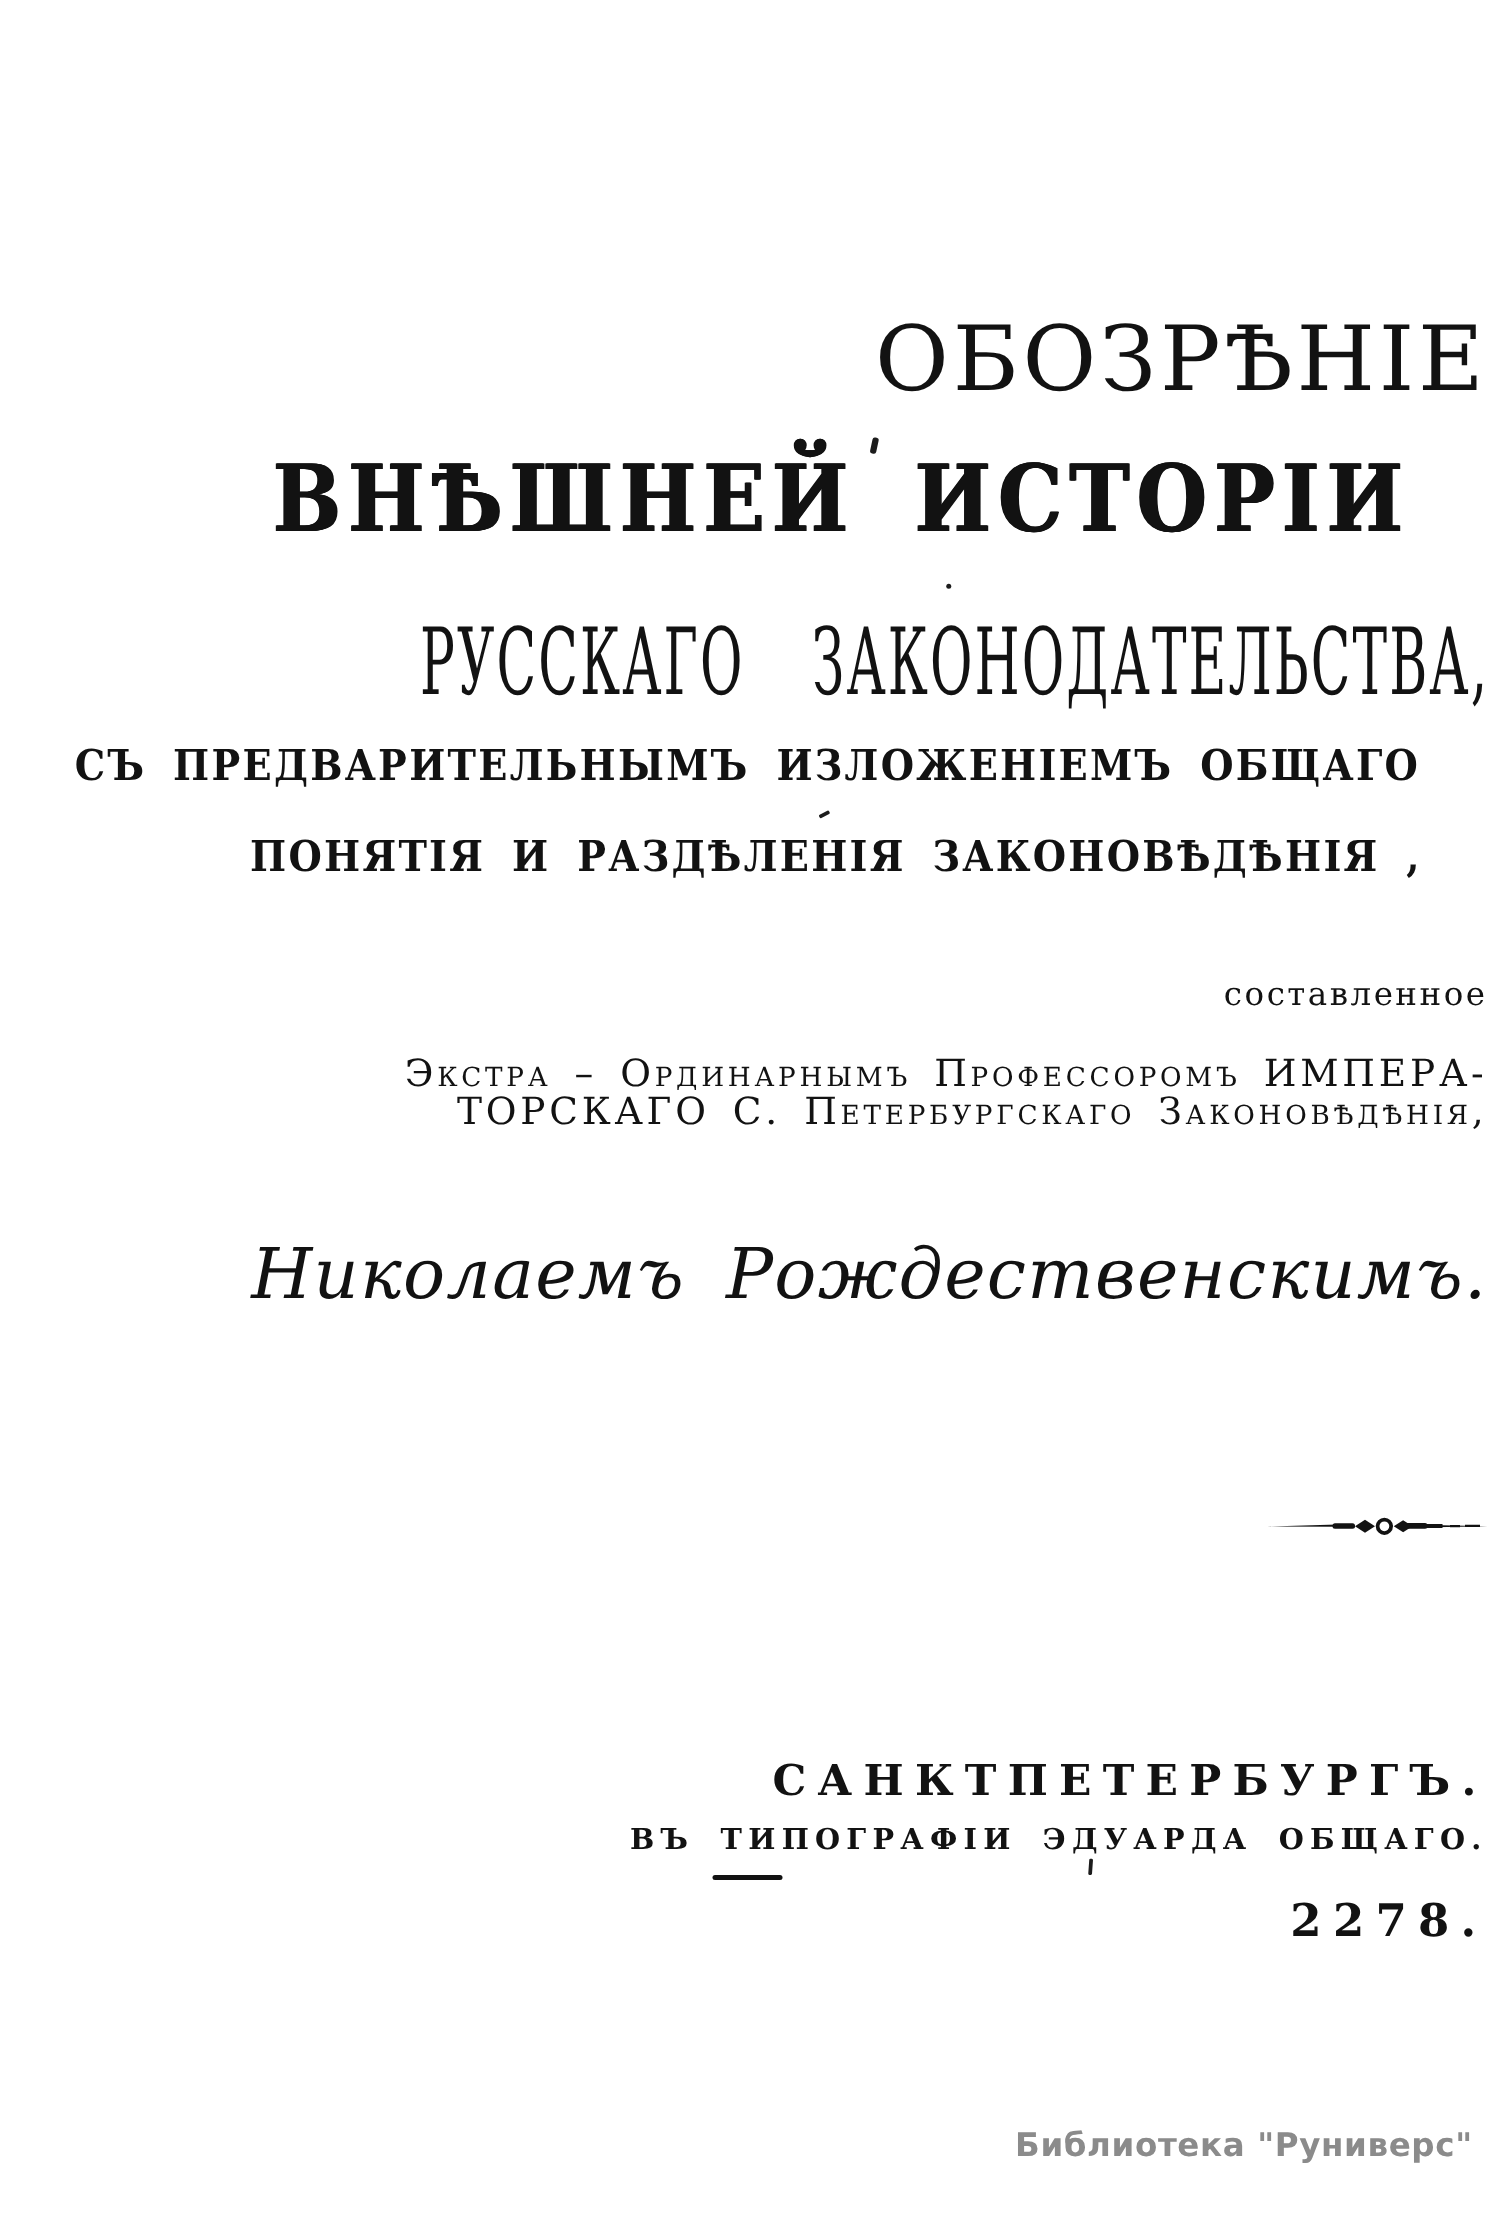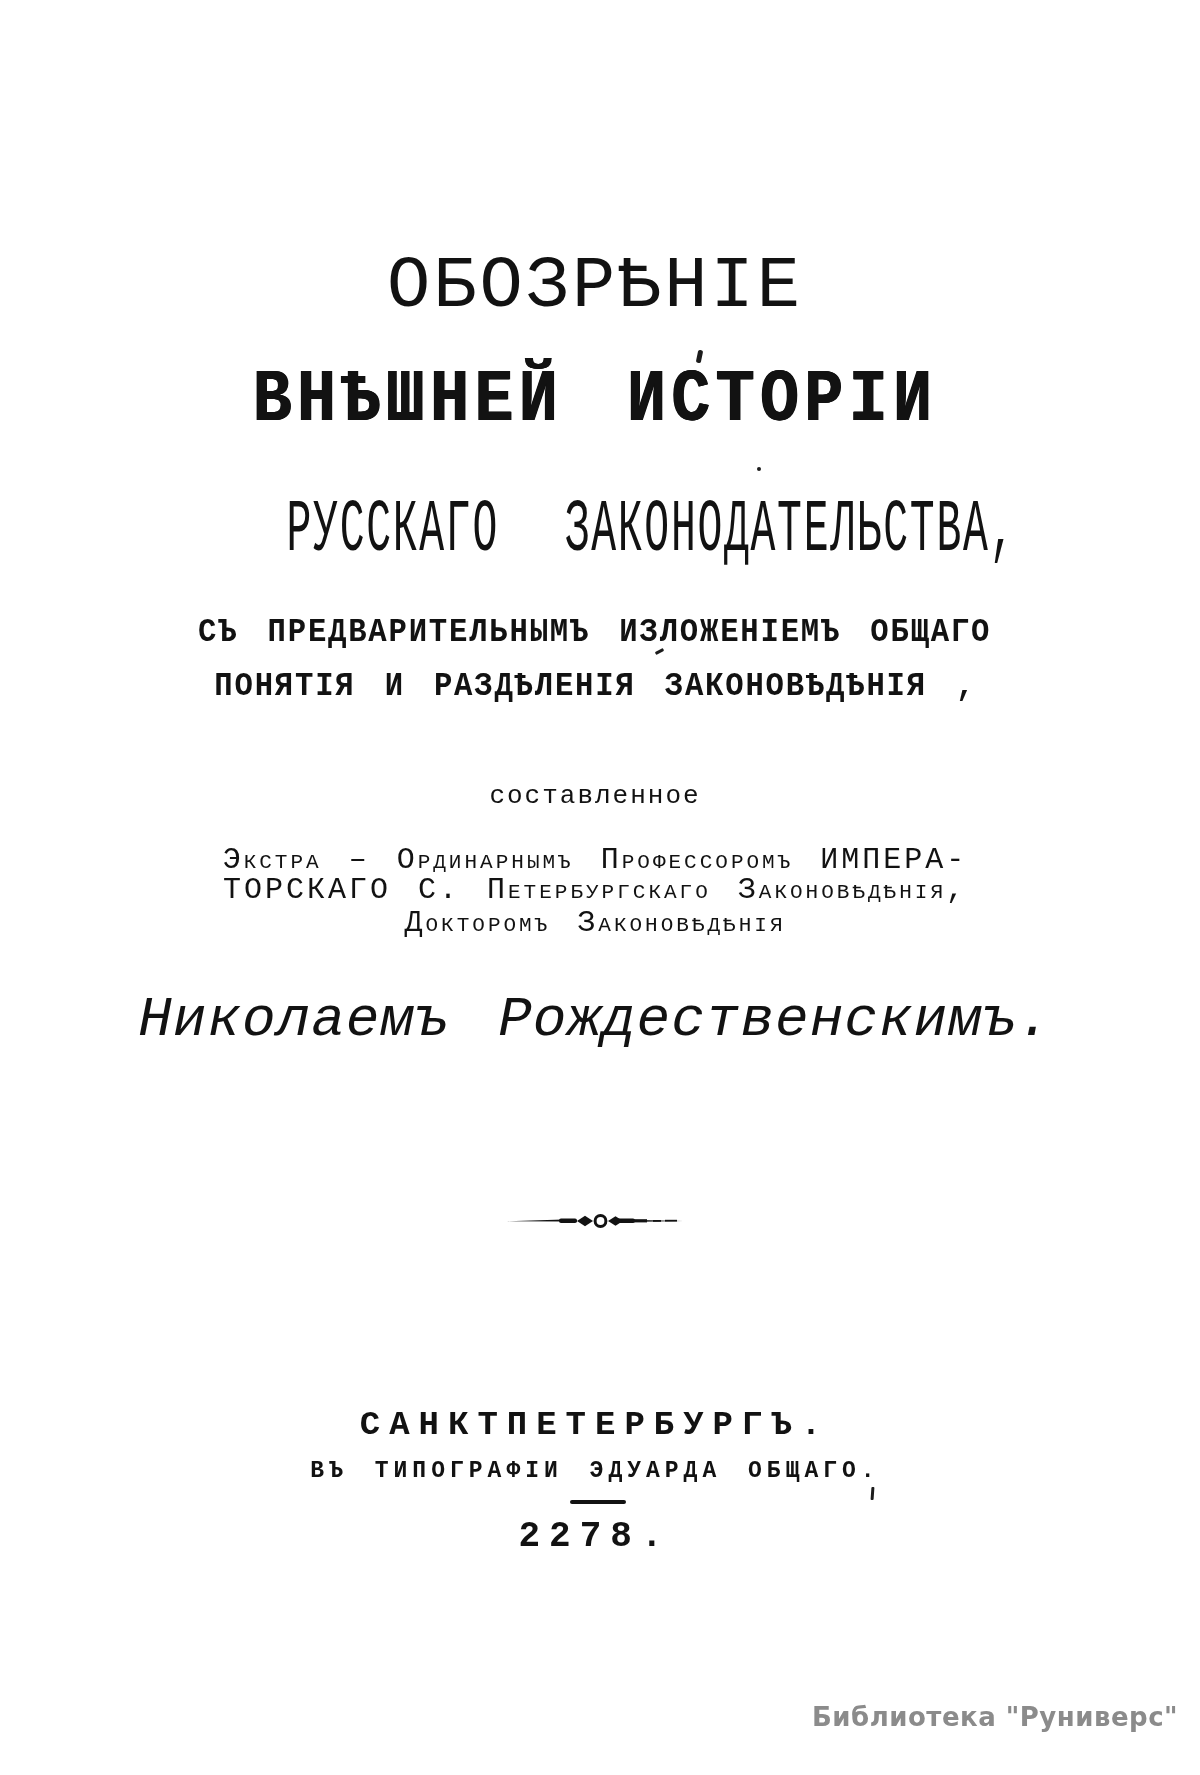--- a/index.html
+++ b/index.html
@@ -20,24 +20,23 @@
   .column {
     position: absolute;
     left: 0;
     top: 0;
     width: 1190px;
     height: 100%;
   }
   .line {
     position: absolute;
     width: 100%;
-    text-align: center;
+    text-align: right;
     line-height: 1;
     white-space: nowrap;
-    font-family: Liberation Mono, monospace;
   }
   .squeeze {
     display: inline-block;
     transform-origin: 50% 50%;
   }
 
   .title-1 {
     top: 251px;
     font-size: 72px;
     letter-spacing: 3px;
@@ -56,21 +55,21 @@
   }
   .title-3 {
     top: 493px;
     font-size: 74px;
   }
   .title-3 .squeeze {
     transform: scaleX(0.56);
     letter-spacing: 3px;
     word-spacing: 70px;
   }
-  .subtitle-1 { top: 615px; }
+  .subtitle-1 { top: 596px; }
   .subtitle-2 { top: 669px; }
   .subtitle {
     font-size: 34px;
     font-weight: 700;
   }
   .subtitle .squeeze {
     transform: scaleX(0.9);
     letter-spacing: 2px;
     word-spacing: 10px;
   }
@@ -186,21 +185,20 @@
     </div>
 
     <div class="line subtitle subtitle-2">
       <span class="squeeze">ПОНЯТІЯ И РАЗДѢЛЕНІЯ ЗАКОНОВѢДѢНІЯ ,</span>
     </div>
 
     <div class="line compiled">составленное</div>
 
     <div class="line author-title author-title-1">Экстра – Ординарнымъ Профессоромъ ИМПЕРА-</div>
     <div class="line author-title author-title-2">ТОРСКАГО С. Петербургскаго Законовѣдѣнія,</div>
-    <div class="line author-title author-title-3">Докторомъ Законовѣдѣнія</div>
 
     <div class="line author-name">Николаемъ Рождественскимъ.</div>
 
     <div class="line ornament-wrap">
       <svg width="176" height="16" viewBox="0 0 176 16" aria-hidden="true">
         <path d="M0 8.2 L56 6.6 L70 7.2 L70 8.8 L56 8.4 Z" fill="#121212"></path>
         <path d="M106 7.2 L122 6.8 L176 8.0 L122 9.0 Z" fill="#121212"></path>
         <rect x="52" y="5.6" width="18" height="4.4" rx="2" fill="#121212"></rect>
         <rect x="106" y="5.4" width="22" height="4.6" rx="2" fill="#121212"></rect>
         <path d="M70 8 L78 2.8 L86 8 L78 13.2 Z" fill="#121212"></path>

